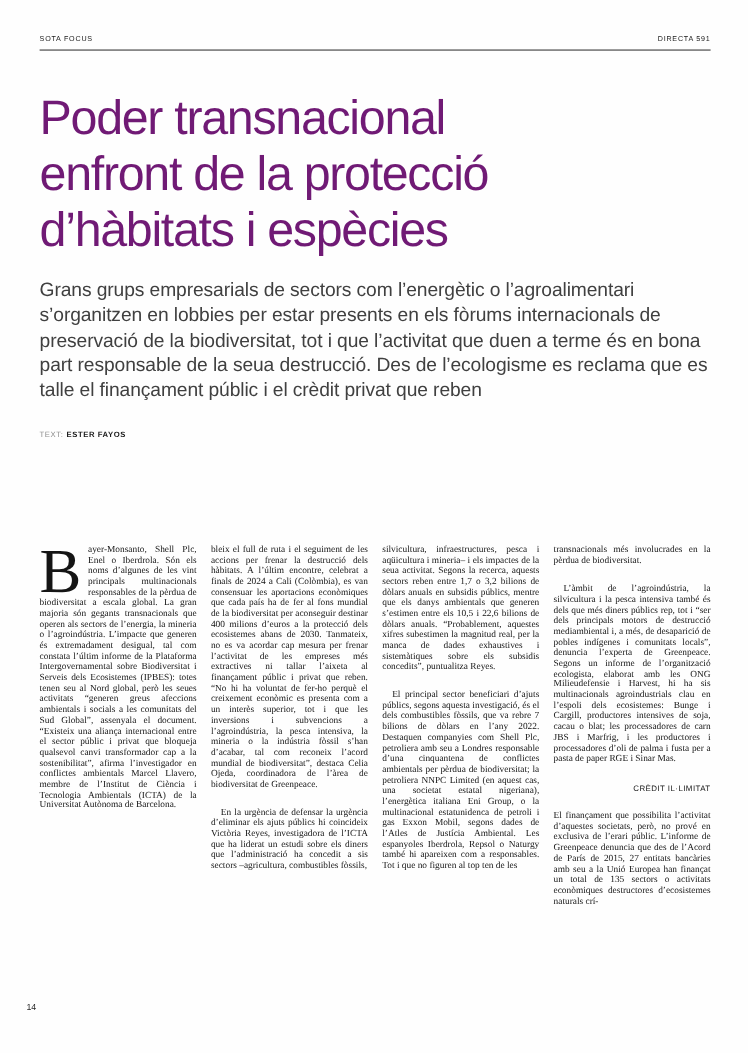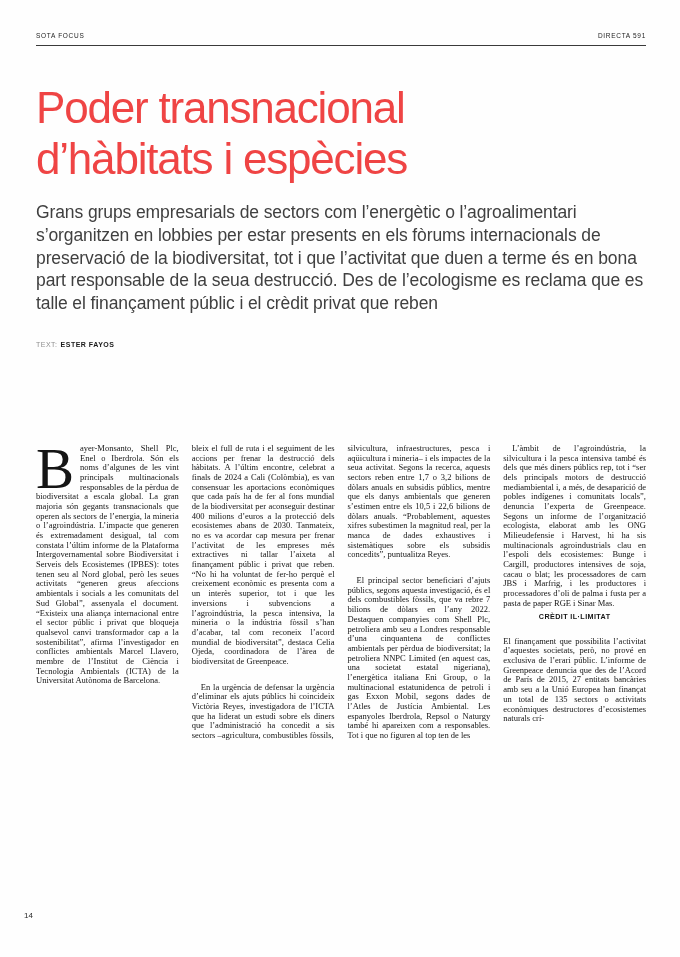--- a/index.html
+++ b/index.html
@@ -27,21 +27,21 @@
     padding-bottom: 6px;
   }
   .rule { border-top: 1px solid #3a3a3a; }
   
   .headline {
     margin-top: 36px;
     font-size: 44px;
     line-height: 1.16;
     font-weight: 400;
     letter-spacing: -1.2px;
-    color: #ef4444;
+    color: #701a75;
   }
   
   .standfirst {
     margin-top: 17px;
     max-width: 614px;
     font-size: 17.5px;
     line-height: 1.3;
     letter-spacing: -0.1px;
     color: #404040;
   }
@@ -74,25 +74,25 @@
     font-family: "Liberation Serif", serif;
     font-size: 57px;
     line-height: 44px;
     padding: 3px 6px 0 0;
     font-weight: 400;
     color: #141414;
   }
   .subhead {
     font-family: "Liberation Sans", sans-serif;
     font-size: 7.2px;
-    font-weight: 700;
+    font-weight: 400;
     letter-spacing: 0.4px;
-    margin-top: 4px;
+    margin-top: 18px;
     margin-bottom: 2px;
-    text-align: center;
+    text-align: right;
   }
   
   .page-number {
     position: absolute;
     left: 24px;
     bottom: 37px;
     font-size: 8px;
     color: #2a2a2a;
     font-family: "Liberation Sans", sans-serif;
   }
@@ -103,20 +103,21 @@
 <div class="page">
 
   <header class="masthead">
     <span>SOTA FOCUS</span>
     <span>DIRECTA 591</span>
   </header>
   <div class="rule"></div>
 
   <h1 class="headline">
     <div>Poder transnacional</div>
+    <div>enfront de la protecció</div>
     <div>d’hàbitats i espècies</div>
   </h1>
 
   <p class="standfirst">Grans grups empresarials de sectors com l’energètic o l’agroalimentari s’organitzen en lobbies per estar presents en els fòrums internacionals de preservació de la biodiversitat, tot i que l’activitat que duen a terme és en bona part responsable de la seua destrucció. Des de l’ecologisme es reclama que es talle el finançament públic i el crèdit privat que reben</p>
 
   <div class="byline">
     <span class="label">TEXT:</span><span class="author">ESTER FAYOS</span>
   </div>
 
   <section class="columns">
@@ -129,20 +130,21 @@
       <p>bleix el full de ruta i el seguiment de les accions per frenar la destrucció dels hàbitats. A l’últim encontre, celebrat a finals de 2024 a Cali (Colòmbia), es van consensuar les aportacions econòmiques que cada país ha de fer al fons mundial de la biodiversitat per aconseguir destinar 400 milions d’euros a la protecció dels ecosistemes abans de 2030. Tanmateix, no es va acordar cap mesura per frenar l’activitat de les empreses més extractives ni tallar l’aixeta al finançament públic i privat que reben. “No hi ha voluntat de fer-ho perquè el creixement econòmic es presenta com a un interès superior, tot i que les inversions i subvencions a l’agroindústria, la pesca intensiva, la mineria o la indústria fòssil s’han d’acabar, tal com reconeix l’acord mundial de biodiversitat”, destaca Celia Ojeda, coordinadora de l’àrea de biodiversitat de Greenpeace.</p>
       <p class="indent">En la urgència de defensar la urgència d’eliminar els ajuts públics hi coincideix Victòria Reyes, investigadora de l’ICTA que ha liderat un estudi sobre els diners que l’administració ha concedit a sis sectors –agricultura, combustibles fòssils,</p>
     </div>
 
     <div class="col">
       <p>silvicultura, infraestructures, pesca i aqüicultura i mineria– i els impactes de la seua activitat. Segons la recerca, aquests sectors reben entre 1,7 o 3,2 bilions de dòlars anuals en subsidis públics, mentre que els danys ambientals que generen s’estimen entre els 10,5 i 22,6 bilions de dòlars anuals. “Probablement, aquestes xifres subestimen la magnitud real, per la manca de dades exhaustives i sistemàtiques sobre els subsidis concedits”, puntualitza Reyes.</p>
       <p class="indent">El principal sector beneficiari d’ajuts públics, segons aquesta investigació, és el dels combustibles fòssils, que va rebre 7 bilions de dòlars en l’any 2022. Destaquen companyies com Shell Plc, petroliera amb seu a Londres responsable d’una cinquantena de conflictes ambientals per pèrdua de biodiversitat; la petroliera NNPC Limited (en aquest cas, una societat estatal nigeriana), l’energètica italiana Eni Group, o la multinacional estatunidenca de petroli i gas Exxon Mobil, segons dades de l’Atles de Justícia Ambiental. Les espanyoles Iberdrola, Repsol o Naturgy també hi apareixen com a responsables. Tot i que no figuren al top ten de les</p>
     </div>
 
     <div class="col">
+      <p>transnacionals més involucrades en la pèrdua de biodiversitat.</p>
       <p class="indent">L’àmbit de l’agroindústria, la silvicultura i la pesca intensiva també és dels que més diners públics rep, tot i “ser dels principals motors de destrucció mediambiental i, a més, de desaparició de pobles indígenes i comunitats locals”, denuncia l’experta de Greenpeace. Segons un informe de l’organització ecologista, elaborat amb les ONG Milieudefensie i Harvest, hi ha sis multinacionals agroindustrials clau en l’espoli dels ecosistemes: Bunge i Cargill, productores intensives de soja, cacau o blat; les processadores de carn JBS i Marfrig, i les productores i processadores d’oli de palma i fusta per a pasta de paper RGE i Sinar Mas.</p>
       <h3 class="subhead">CRÈDIT IL·LIMITAT</h3>
       <p>El finançament que possibilita l’activitat d’aquestes societats, però, no prové en exclusiva de l’erari públic. L’informe de Greenpeace denuncia que des de l’Acord de París de 2015, 27 entitats bancàries amb seu a la Unió Europea han finançat un total de 135 sectors o activitats econòmiques destructores d’ecosistemes naturals crí-</p>
     </div>
 
   </section>
 
   <div class="page-number">14</div>
 
 </div>

